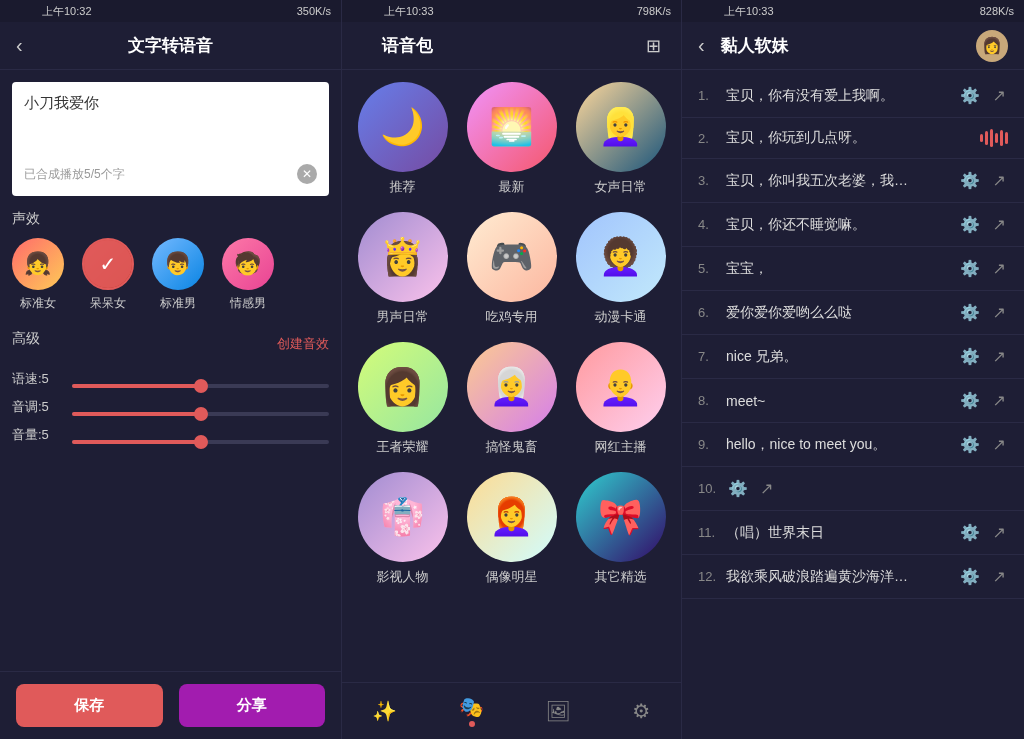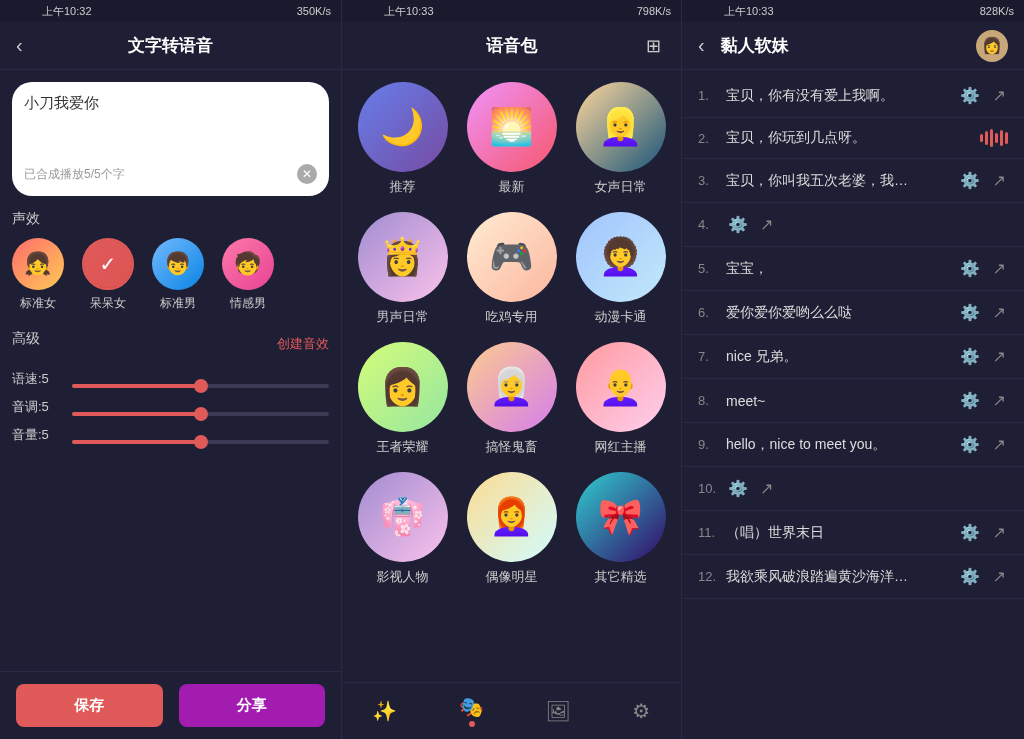--- a/index.html
+++ b/index.html
@@ -67,21 +67,21 @@
 
     .panel-left-content {
       flex: 1;
       overflow-y: auto;
       padding: 12px;
     }
 
     
     .text-input-area {
       background: #fff;
-      border-radius: 20px;
+      border-radius: 4px;
       padding: 12px;
       margin-bottom: 14px;
       position: relative;
       min-height: 100px;
     }
     .text-input-area textarea {
       width: 100%;
       border: none;
       outline: none;
       font-size: 15px;
@@ -242,21 +242,21 @@
       align-items: center;
       justify-content: space-between;
       border-bottom: 1px solid #2a2a45;
       height: 48px;
     }
     .panel-mid-header .title {
       color: #fff;
       font-size: 17px;
       font-weight: 600;
       flex: 1;
-      text-align: center;
+      text-align: left;
     }
     .icon-btn {
       color: #ccc;
       font-size: 18px;
       cursor: pointer;
       padding: 4px;
     }
 
     .voice-pack-grid {
       flex: 1;
@@ -632,20 +632,21 @@
       <span class="phrase-num">3.</span>
       <span class="phrase-text">宝贝，你叫我五次老婆，我…</span>
       <div class="phrase-actions">
         <span class="phrase-icon">⚙️</span>
         <span class="phrase-icon">↗</span>
       </div>
     </div>
 
     <div class="phrase-item">
       <span class="phrase-num">4.</span>
+      <span class="phrase-text">宝贝，你还不睡觉嘛。</span>
       <div class="phrase-actions">
         <span class="phrase-icon">⚙️</span>
         <span class="phrase-icon">↗</span>
       </div>
     </div>
 
     <div class="phrase-item">
       <span class="phrase-num">5.</span>
       <span class="phrase-text">宝宝，</span>
       <div class="phrase-actions">

